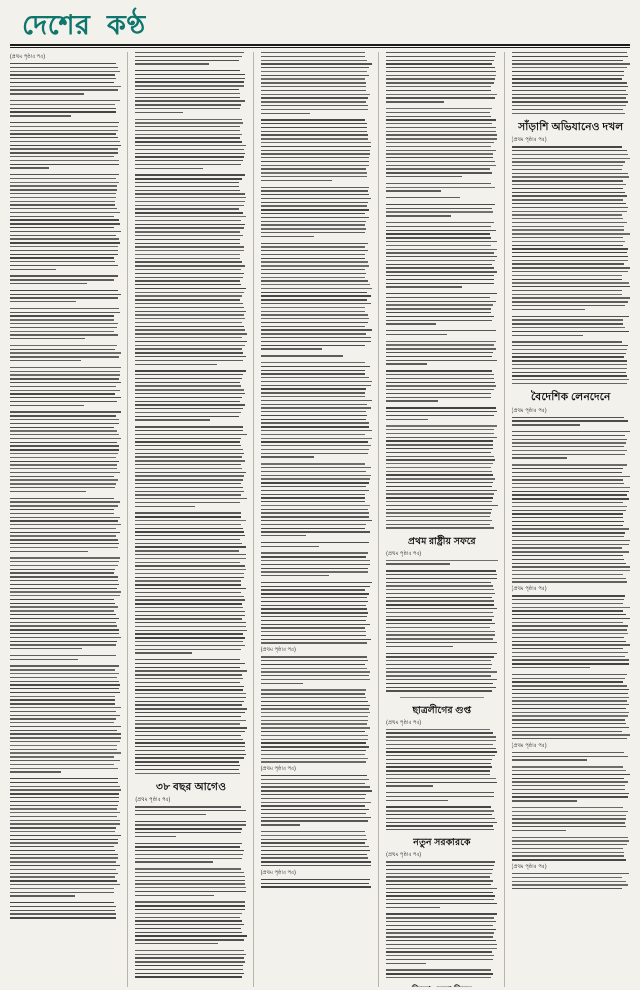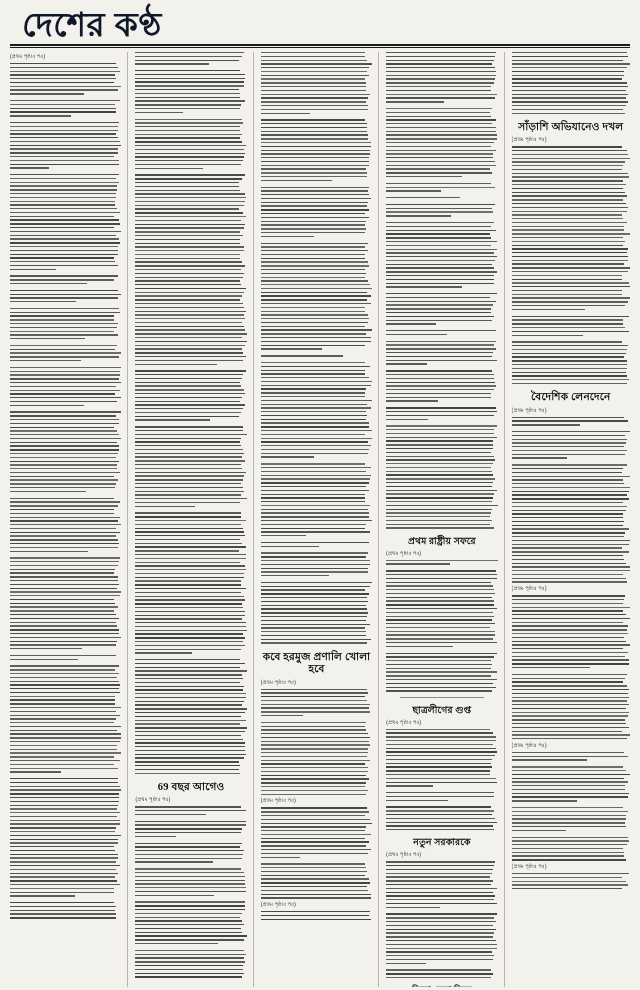--- a/index.html
+++ b/index.html
@@ -17,25 +17,25 @@
     background:#f3f1ec;
     position:relative;
   }
   
   .masthead{
     display:flex;align-items:flex-end;justify-content:space-between;
     height:34px;
     padding-bottom:2px;
   }
   .logo{
-    font-family:Liberation Sans, sans-serif;
-    font-size:33px;font-weight:bold;
+    font-family:Liberation Mono, monospace;
+    font-size:27px;font-weight:bold;
     letter-spacing:0.5px;
     line-height:1;
-    color:#0f172a;
+    color:#0f766e;
     padding-left:12px;
     margin-bottom:-1px;
   }
   .mast-right{display:flex;align-items:center;gap:0;}
   .mast-meta{
     text-align:right;
     font-size:6.2px;
     line-height:1.65;
     padding-right:6px;
     color:#161616;
@@ -546,21 +546,21 @@
           <div class="ln" style="width: 98.6%; opacity: 0.94;"></div>
           <div class="ln" style="width: 98.3%; opacity: 0.89;"></div>
           <div class="ln" style="width: 98.1%; opacity: 0.84;"></div>
           <div class="ln" style="width: 99.2%; opacity: 0.93;"></div>
           <div class="ln" style="width: 97.3%; opacity: 0.88;"></div>
           <div class="ln" style="width: 93.3%; opacity: 0.9;"></div>
           <div class="ln" style="width: 93.8%; opacity: 0.96;"></div>
           <div class="ln" style="width: 93.3%; opacity: 0.92;"></div>
           <div class="ln" style="width: 93.7%; opacity: 0.73;"></div>
         </div>
-      <div class="headline h-sub">69 বছর আগেও</div>
+      <div class="headline h-sub">৩৮ বছর আগেও</div>
       <div class="byline">(প্রথম পৃষ্ঠার পর)</div>
       <div class="tx">
           <div class="ln" style="width: 94.5%; opacity: 0.86;"></div>
           <div class="ln" style="width: 99.1%; opacity: 0.87;"></div>
           <div class="ln last" style="width: 63.8%;"></div>
           <div class="para-gap"></div>
           <div class="ln" style="width: 99.3%; opacity: 0.9;"></div>
           <div class="ln" style="width: 99.2%; opacity: 0.79;"></div>
           <div class="ln" style="width: 95.8%; opacity: 0.95;"></div>
           <div class="ln" style="width: 95.2%; opacity: 0.88;"></div>
@@ -761,21 +761,20 @@
           <div class="ln" style="width: 96%; opacity: 0.89;"></div>
           <div class="ln" style="width: 95.4%; opacity: 0.88;"></div>
           <div class="ln" style="width: 94.6%; opacity: 0.93;"></div>
           <div class="ln" style="width: 97.6%; opacity: 0.89;"></div>
           <div class="ln" style="width: 93.7%; opacity: 0.82;"></div>
           <div class="ln" style="width: 94.1%; opacity: 0.74;"></div>
           <div class="ln" style="width: 94.1%; opacity: 0.91;"></div>
           <div class="ln" style="width: 98.8%; opacity: 0.91;"></div>
           <div class="ln" style="width: 95.6%; opacity: 0.79;"></div>
         </div>
-      <div class="headline h-sub">কবে হরমুজ প্রণালি খোলা হবে</div>
       <div class="byline">(প্রথম পৃষ্ঠার পর)</div>
       <div class="tx">
           <div class="ln" style="width: 95.6%; opacity: 0.82;"></div>
           <div class="ln" style="width: 96.2%; opacity: 0.83;"></div>
           <div class="ln" style="width: 93.5%; opacity: 0.96;"></div>
           <div class="ln" style="width: 94.9%; opacity: 0.71;"></div>
           <div class="ln" style="width: 97.6%; opacity: 0.73;"></div>
           <div class="ln" style="width: 96.9%; opacity: 0.83;"></div>
           <div class="ln" style="width: 98.2%; opacity: 0.75;"></div>
           <div class="ln last" style="width: 37.8%;"></div>

